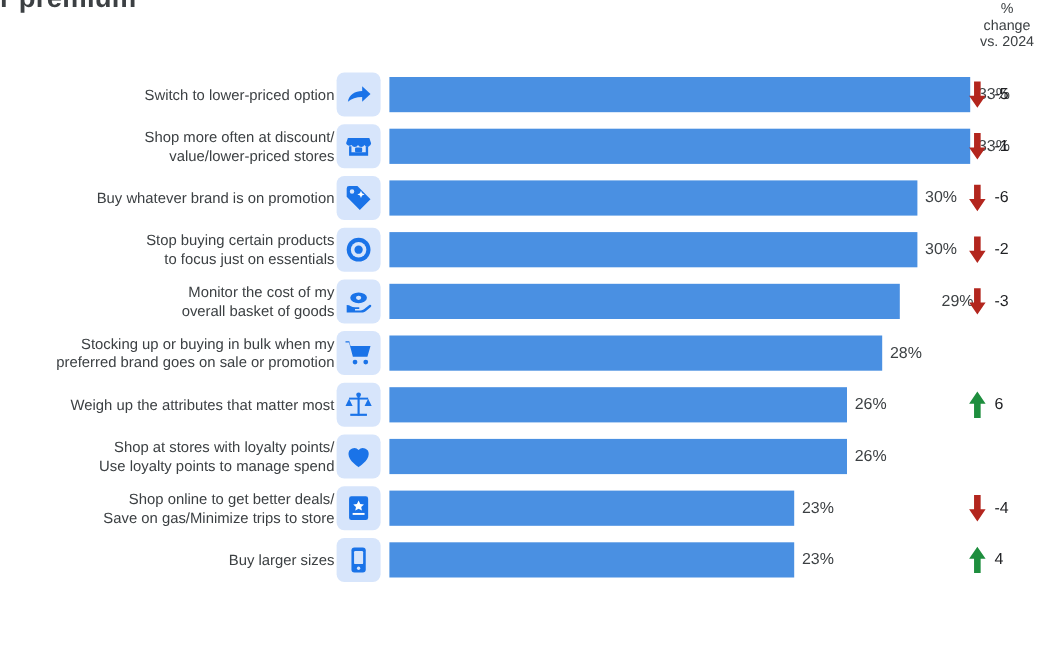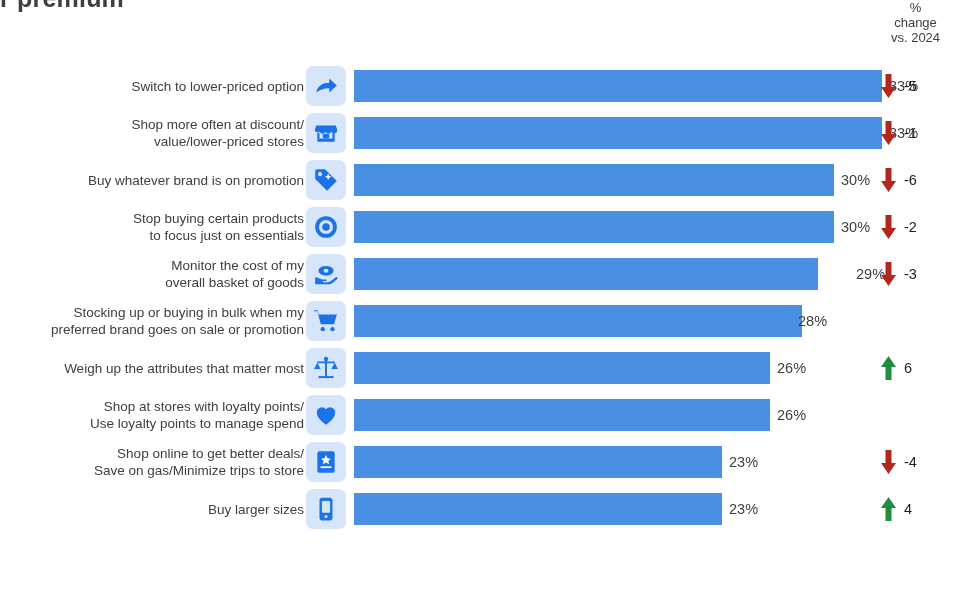--- a/index.html
+++ b/index.html
@@ -243,21 +243,21 @@
 preferred brand goes on sale or promotion</div>
       <div class="row-icon">
         <svg viewBox="0 0 24 24" width="26" height="26">
           <path d="M1 2h3.2l1 4H22l-2.6 9H7.2L4.4 4.6 4 3H1z" fill="#1a73e8"></path>
           <circle cx="9" cy="19.5" r="2" fill="#1a73e8"></circle>
           <circle cx="18" cy="19.5" r="2" fill="#1a73e8"></circle>
         </svg>
       </div>
       <div class="bar-track">
         <div class="bar" style="width: 448px; background: rgb(74, 144, 226);"></div>
-        <div class="bar-value" style="left: 444px;">28%</div>
+        <div class="bar-value" style="left: 455px;">28%</div>
       </div>
     </div>
     <div class="row">
       <div class="row-label">Weigh up the attributes that matter most</div>
       <div class="row-icon">
         <svg viewBox="0 0 24 24" width="26" height="26">
           <rect x="11.1" y="3" width="1.8" height="18" fill="#1a73e8"></rect>
           <rect x="5" y="19.5" width="14" height="1.8" fill="#1a73e8"></rect>
           <rect x="4" y="6" width="16" height="1.6" fill="#1a73e8"></rect>
           <path d="M4 7l-3 6h6zM20 7l-3 6h6z" fill="#1a73e8"></path>

